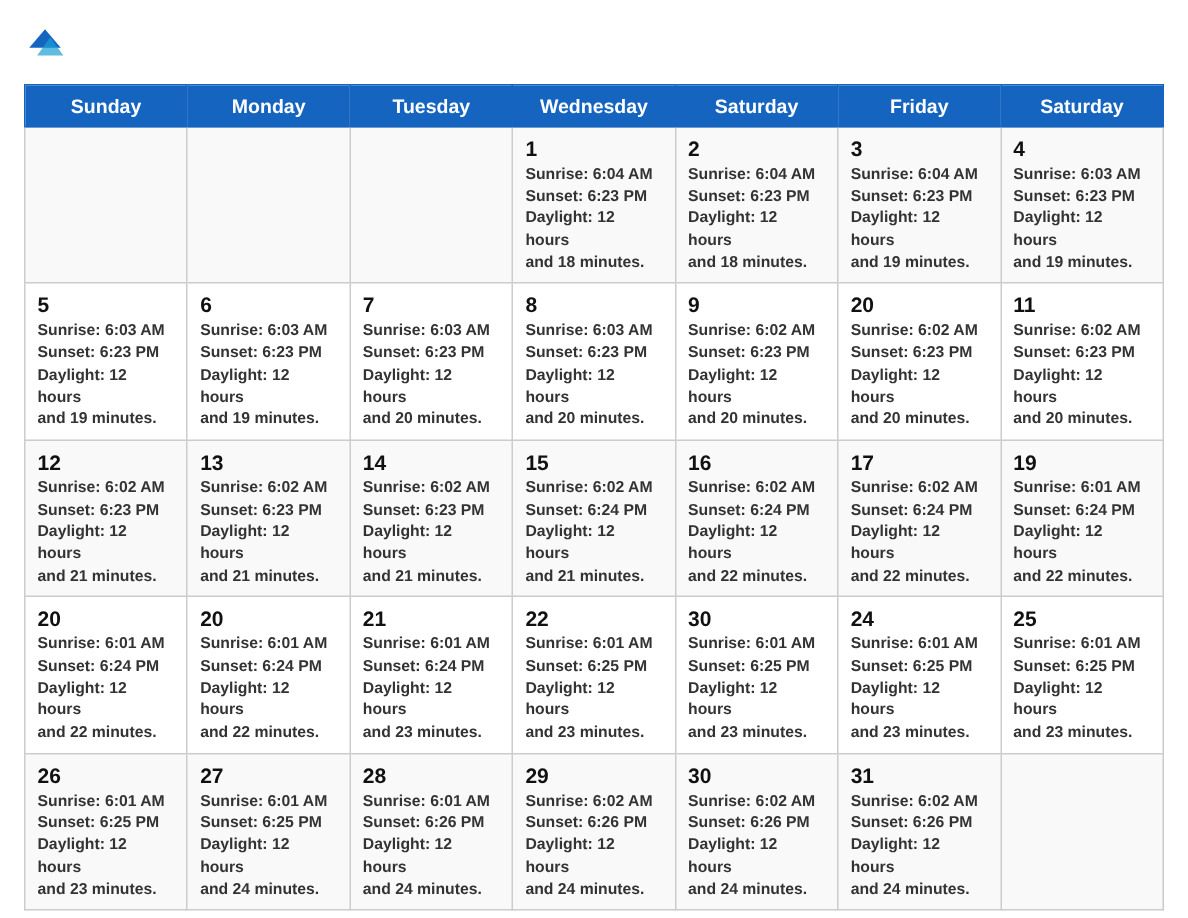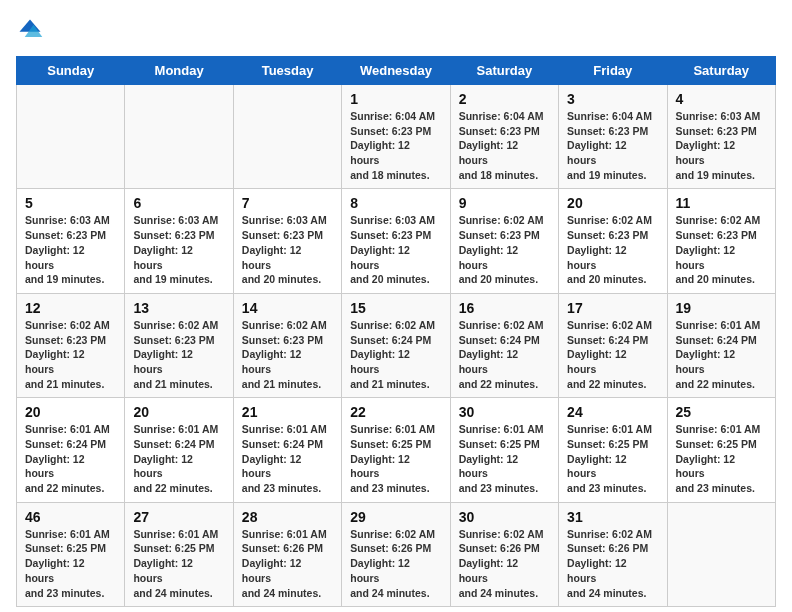--- a/index.html
+++ b/index.html
@@ -313,21 +313,21 @@
         <td>
           <span class="day-num">25</span>
           <div class="day-info" style="white-space: pre-line;">Sunrise: 6:01 AM
 Sunset: 6:25 PM
 Daylight: 12 hours
 and 23 minutes.</div>
         </td>
       </tr>
       <tr>
         <td>
-          <span class="day-num">46</span>
+          <span class="day-num">26</span>
           <div class="day-info" style="white-space: pre-line;">Sunrise: 6:01 AM
 Sunset: 6:25 PM
 Daylight: 12 hours
 and 23 minutes.</div>
         </td>
         <td>
           <span class="day-num">27</span>
           <div class="day-info" style="white-space: pre-line;">Sunrise: 6:01 AM
 Sunset: 6:25 PM
 Daylight: 12 hours

